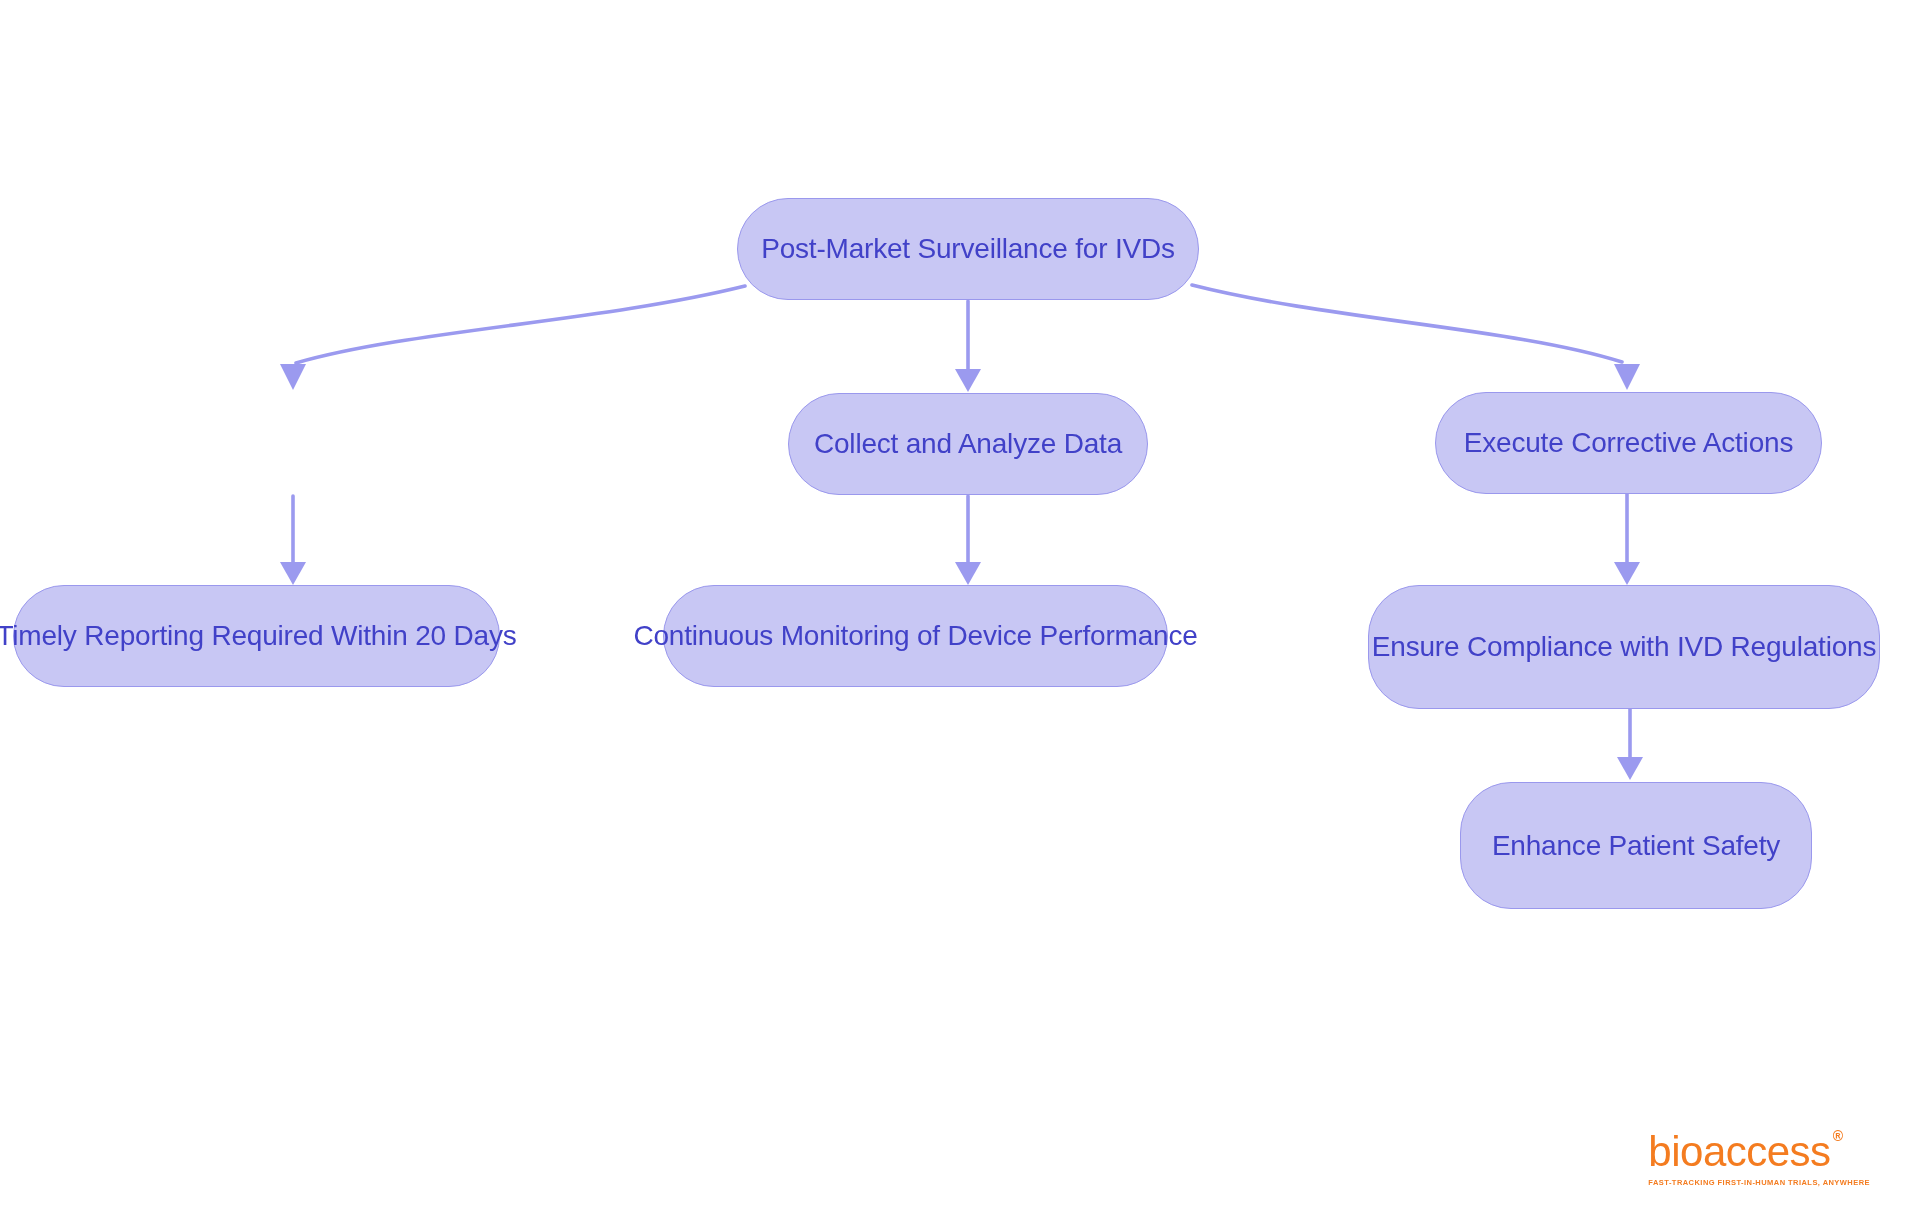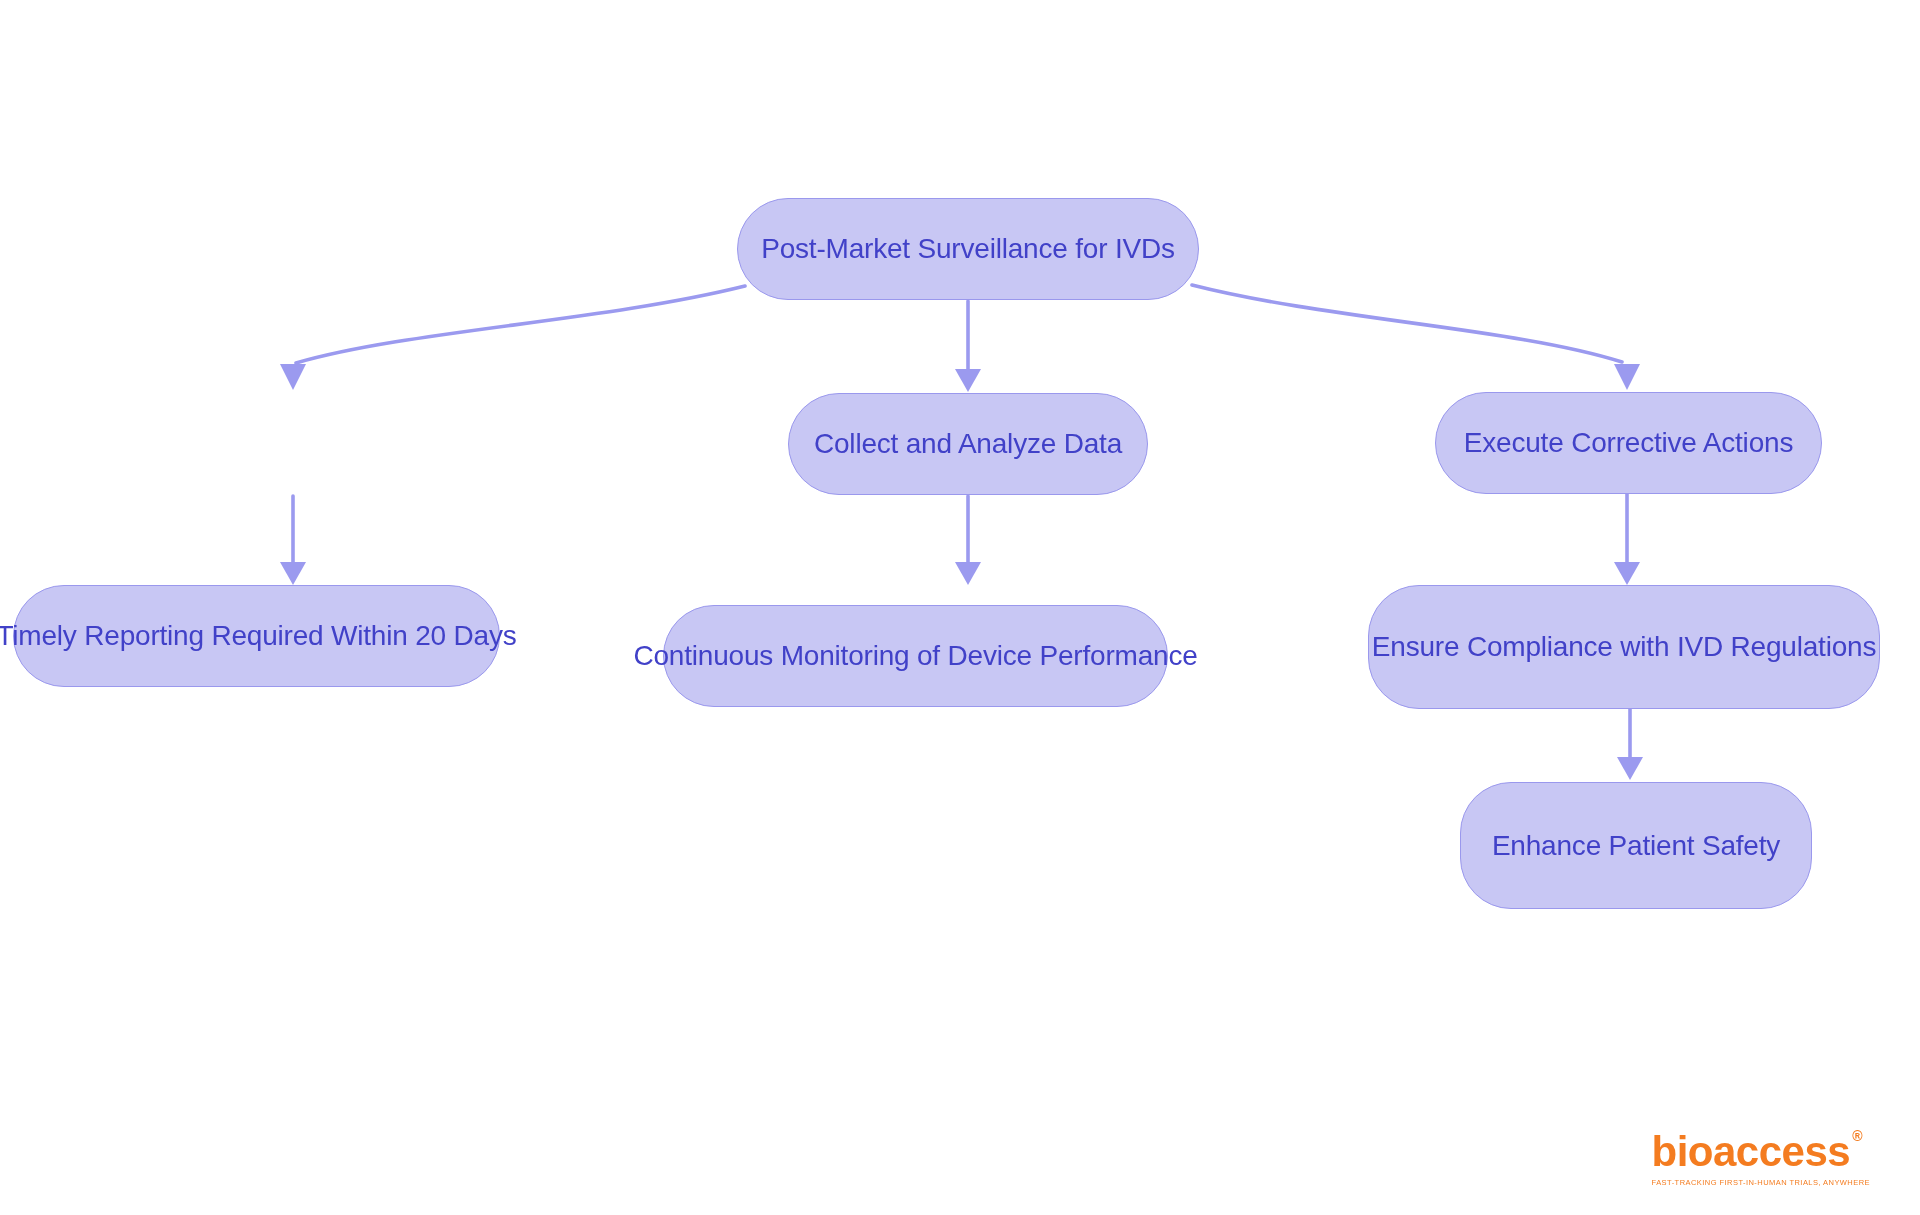--- a/index.html
+++ b/index.html
@@ -49,36 +49,36 @@
     text-align: left;
   }
   .wordmark-row {
     display: flex;
     align-items: flex-start;
     line-height: 1;
   }
   .wordmark {
     color: var(--brand, #f47c20);
     font-size: 42px;
-    font-weight: 700;
+    font-weight: 400;
     letter-spacing: -0.5px;
     line-height: 1;
     text-align: center;
   }
   .reg {
     color: var(--brand, #f47c20);
     font-size: 14px;
     font-weight: 700;
     margin-left: 2px;
     margin-top: -2px;
   }
   .tagline {
     color: var(--brand, #f47c20);
     font-size: 7.5px;
-    font-weight: 400;
+    font-weight: 700;
     letter-spacing: 0.45px;
     margin-top: 5px;
     white-space: nowrap;
   }
 </style>
 </head>
 <body>
 
 <div class="canvas">
 
@@ -123,21 +123,21 @@
   </div>
 
   <div class="node" style="left:788px; top:393px; width:360px; height:102px">
     <span>Collect and Analyze Data</span>
   </div>
 
   <div class="node" style="left:13px; top:585px; width:487px; height:102px">
     <span>Timely Reporting Required Within 20 Days</span>
   </div>
 
-  <div class="node" style="left:663px; top:605px; width:505px; height:102px">
+  <div class="node" style="left:663px; top:585px; width:505px; height:102px">
     <span>Continuous Monitoring of Device Performance</span>
   </div>
 
   <div class="node" style="left:1368px; top:585px; width:512px; height:124px">
     <span>Ensure Compliance with IVD Regulations</span>
   </div>
 
   <div class="node" style="left:1460px; top:782px; width:352px; height:127px">
     <span>Enhance Patient Safety</span>
   </div>

